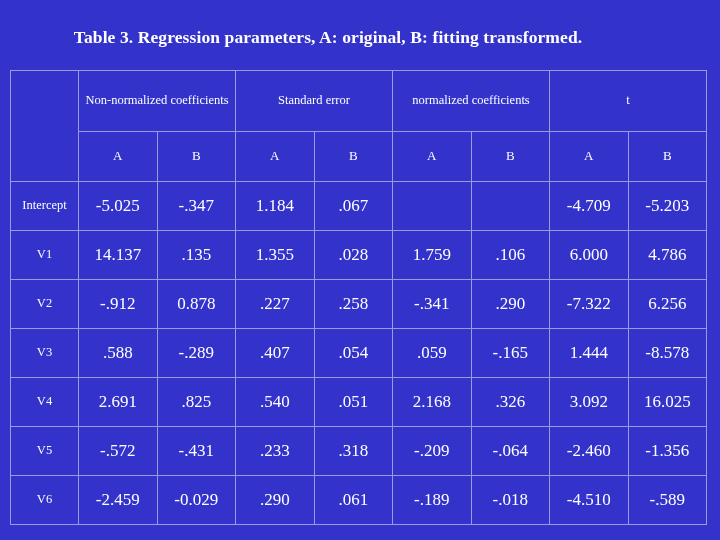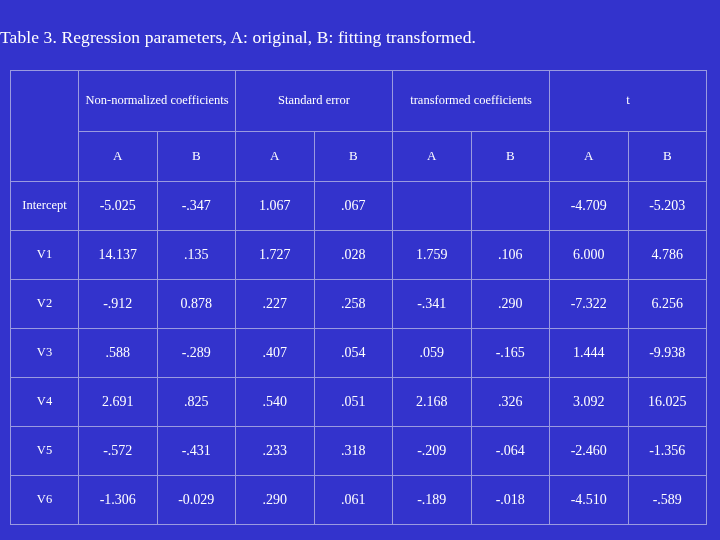--- a/index.html
+++ b/index.html
@@ -18,22 +18,23 @@
     position: relative;
     width: 720px;
     height: 540px;
     box-sizing: border-box;
   }
   .title {
     position: absolute;
     top: 27px;
     left: 0;
     width: 656px;
+    text-align: center;
     font-size: 17.5px;
-    font-weight: normal;
+    font-weight: bold;
     letter-spacing: 0.1px;
     color: #ffffff;
     white-space: nowrap;
   }
   .table-wrap {
     position: absolute;
     left: 10px;
     top: 70px;
     width: 572px;
   }
@@ -64,21 +65,21 @@
   }
   .corner-cell { }
   tbody tr td {
     height: 48px;
   }
   .rowlabel {
     font-size: 12.5px;
     margin-left: 41px;
   }
   .val {
-    font-size: 14px;
+    font-size: 17px;
   }
 </style>
 </head>
 <body>
 
 <div class="slide">
 
   <div class="title">Table 3. Regression parameters, A: original, B: fitting transformed.</div>
 
   <div class="table-wrap">
@@ -92,53 +93,53 @@
         <col class="cx">
           <col class="cx">
           <col class="cx">
           <col class="cx">
       </colgroup>
       <thead>
         <tr>
           <td class="hdr-group corner-cell" rowspan="2"></td>
           <td class="hdr-group" colspan="2">Non-normalized coefficients</td>
           <td class="hdr-group" colspan="2">Standard error</td>
-          <td class="hdr-group" colspan="2">transformed coefficients</td>
+          <td class="hdr-group" colspan="2">normalized coefficients</td>
           <td class="hdr-group" colspan="2">t</td>
         </tr>
         <tr>
           <td class="hdr-sub">A</td>
           <td class="hdr-sub">B</td>
           <td class="hdr-sub">A</td>
           <td class="hdr-sub">B</td>
           <td class="hdr-sub">A</td>
           <td class="hdr-sub">B</td>
           <td class="hdr-sub">A</td>
           <td class="hdr-sub">B</td>
         </tr>
       </thead>
       <tbody>
 
         <tr>
           <td class="rowlabel">Intercept</td>
           <td class="val">-5.025</td>
           <td class="val">-.347</td>
-          <td class="val">1.067</td>
+          <td class="val">1.184</td>
           <td class="val">.067</td>
           <td class="val"></td>
           <td class="val"></td>
           <td class="val">-4.709</td>
           <td class="val">-5.203</td>
         </tr>
 
         <tr>
           <td class="rowlabel">V1</td>
           <td class="val">14.137</td>
           <td class="val">.135</td>
-          <td class="val">1.727</td>
+          <td class="val">1.355</td>
           <td class="val">.028</td>
           <td class="val">1.759</td>
           <td class="val">.106</td>
           <td class="val">6.000</td>
           <td class="val">4.786</td>
         </tr>
 
         <tr>
           <td class="rowlabel">V2</td>
           <td class="val">-.912</td>
@@ -153,21 +154,21 @@
 
         <tr>
           <td class="rowlabel">V3</td>
           <td class="val">.588</td>
           <td class="val">-.289</td>
           <td class="val">.407</td>
           <td class="val">.054</td>
           <td class="val">.059</td>
           <td class="val">-.165</td>
           <td class="val">1.444</td>
-          <td class="val">-9.938</td>
+          <td class="val">-8.578</td>
         </tr>
 
         <tr>
           <td class="rowlabel">V4</td>
           <td class="val">2.691</td>
           <td class="val">.825</td>
           <td class="val">.540</td>
           <td class="val">.051</td>
           <td class="val">2.168</td>
           <td class="val">.326</td>
@@ -182,21 +183,21 @@
           <td class="val">.233</td>
           <td class="val">.318</td>
           <td class="val">-.209</td>
           <td class="val">-.064</td>
           <td class="val">-2.460</td>
           <td class="val">-1.356</td>
         </tr>
 
         <tr>
           <td class="rowlabel">V6</td>
-          <td class="val">-1.306</td>
+          <td class="val">-2.459</td>
           <td class="val">-0.029</td>
           <td class="val">.290</td>
           <td class="val">.061</td>
           <td class="val">-.189</td>
           <td class="val">-.018</td>
           <td class="val">-4.510</td>
           <td class="val">-.589</td>
         </tr>
 
       </tbody>

